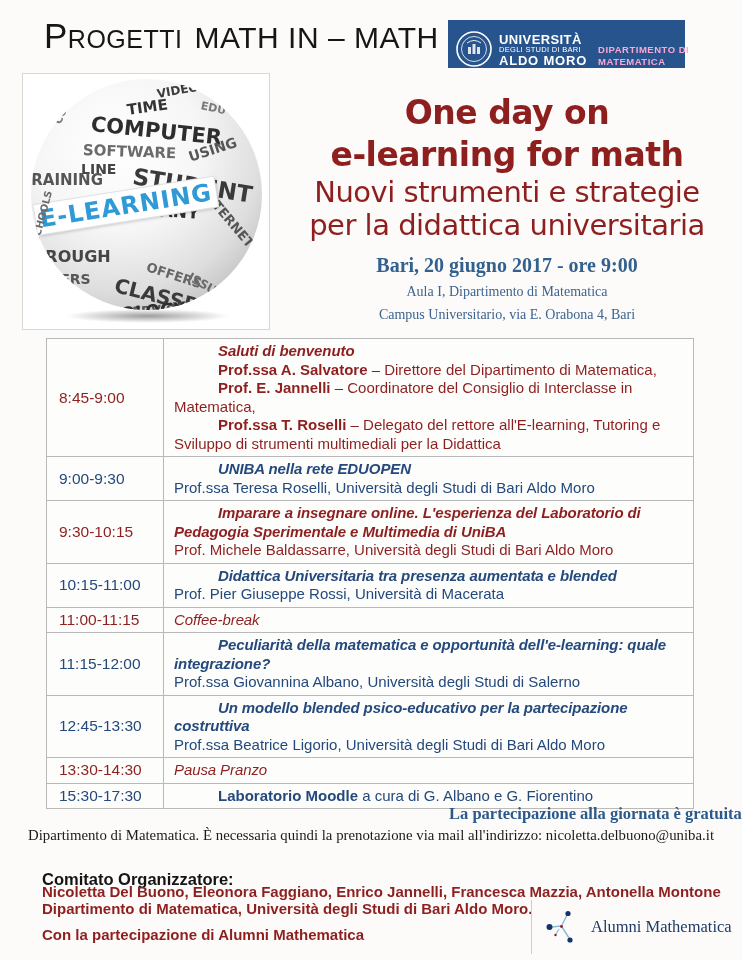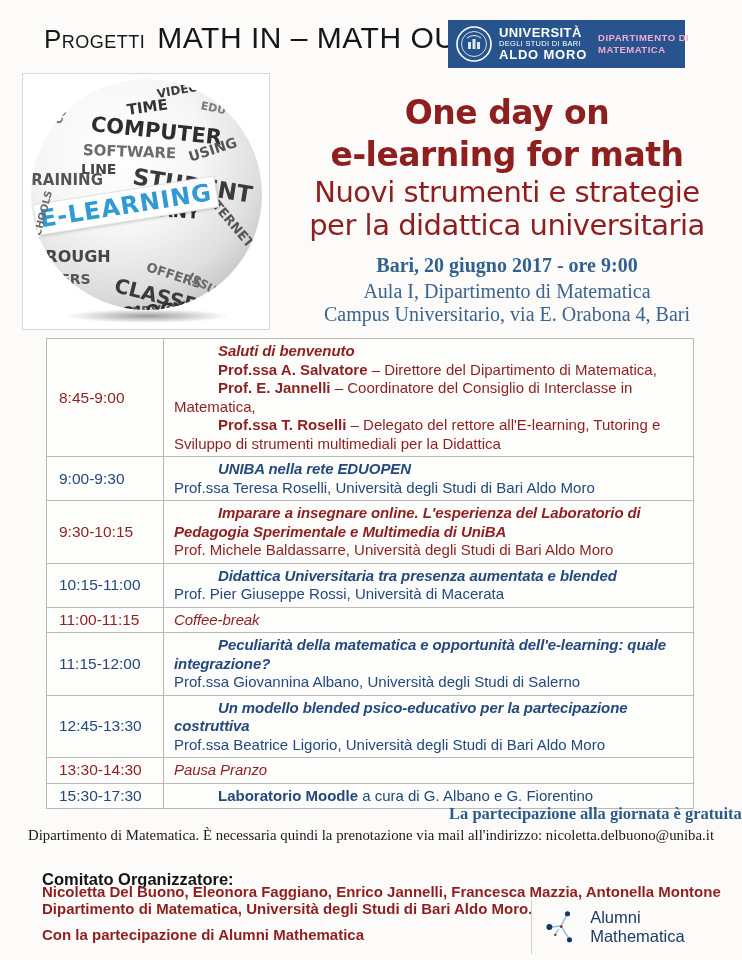--- a/index.html
+++ b/index.html
@@ -15,25 +15,25 @@
     width:742px;height:960px;position:relative;overflow:hidden;
     background:#fcfbf9;
     font-family:"Liberation Sans",sans-serif;
     -webkit-font-smoothing:antialiased;
   }
   
   .header-left{
     position:absolute;left:44px;top:16px;
     display:flex;align-items:baseline;gap:12px;color:#161616;
   }
-  .progetti{font-variant:small-caps;font-size:26px;letter-spacing:.5px;margin-top:8px;}
+  .progetti{font-variant:small-caps;font-size:35px;letter-spacing:.5px;}
   .math-title{font-size:30px;font-weight:400;letter-spacing:.5px;}
   .banner{
     position:absolute;left:448px;top:20px;width:237px;height:48px;
-    background:var(--navy);display:flex;align-items:center;
+    background:var(--navy);display:flex;align-items:flex-end;
   }
   .seal{flex:0 0 auto;margin-left:7px;}
   .uni-text{color:#fff;margin-left:6px;line-height:1.05;white-space:nowrap;}
   .uni-l1{font-size:13px;font-weight:bold;letter-spacing:.4px;}
   .uni-l2{font-size:7.5px;letter-spacing:.3px;}
   .uni-l3{font-size:13px;font-weight:bold;letter-spacing:.8px;}
   .dept-text{color:#f9a8d4;margin-left:11px;line-height:1.25;white-space:nowrap;}
   .dept-l1,.dept-l2{font-size:9.5px;font-weight:bold;letter-spacing:.5px;}
   
   .globe-frame{
@@ -65,21 +65,21 @@
   }
   .hero-sub{
     font-family:"DejaVu Sans",sans-serif;font-size:29px;font-weight:400;
     color:var(--maroon);line-height:33px;letter-spacing:-.5px;
   }
   .hero-date{
     margin-top:12px;font-family:"Liberation Serif",serif;font-weight:bold;
     font-size:20px;color:var(--steel);
   }
   .hero-venue{
-    margin-top:3px;font-family:"Liberation Serif",serif;font-size:20px;
+    margin-top:3px;font-family:"Liberation Serif",serif;font-size:14px;
     color:#3c6490;line-height:23px;
   }
   
   table.schedule{
     position:absolute;left:46px;top:338px;width:648px;
     border-collapse:collapse;background:#fdfdfc;table-layout:fixed;
   }
   table.schedule td{border:1px solid #b9b9b9;vertical-align:middle;}
   td.time{
     width:100px;padding:2px 4px 2px 12px;font-size:15.5px;white-space:nowrap;
@@ -99,21 +99,21 @@
     font-family:"Liberation Serif",serif;font-size:14.8px;color:#1a1a1a;line-height:18px;
   }
   .comitato-label{position:absolute;top:863px;left:42px;font-size:16.5px;font-weight:bold;color:#141414;margin-top:7px;}
   .comitato-names{position:absolute;top:883px;left:42px;width:700px;font-size:15px;font-weight:bold;color:var(--maroon);}
   .comitato-aff{position:absolute;top:900px;left:42px;width:700px;font-size:15px;font-weight:bold;color:var(--maroon);}
   .participation{position:absolute;top:926px;left:42px;font-size:15px;font-weight:bold;color:var(--maroon);}
   .alumni{
     position:absolute;left:531px;top:900px;width:205px;height:54px;
     border-left:1px solid #cfcfcf;display:flex;align-items:center;background:#fcfbf9;
   }
-  .alumni-text{margin-left:5px;font-family:Liberation Sans, sans-serif;font-size:16.5px;color:#1d3b66;}
+  .alumni-text{margin-left:5px;font-family:Liberation Serif, serif;font-size:16.5px;color:#1d3b66;}
 </style>
 </head>
 <body>
 
 <div class="header-left">
   <span class="progetti">Progetti</span>
   <span class="math-title">MATH IN – MATH OUT</span>
 </div>
 
 <div class="banner">

